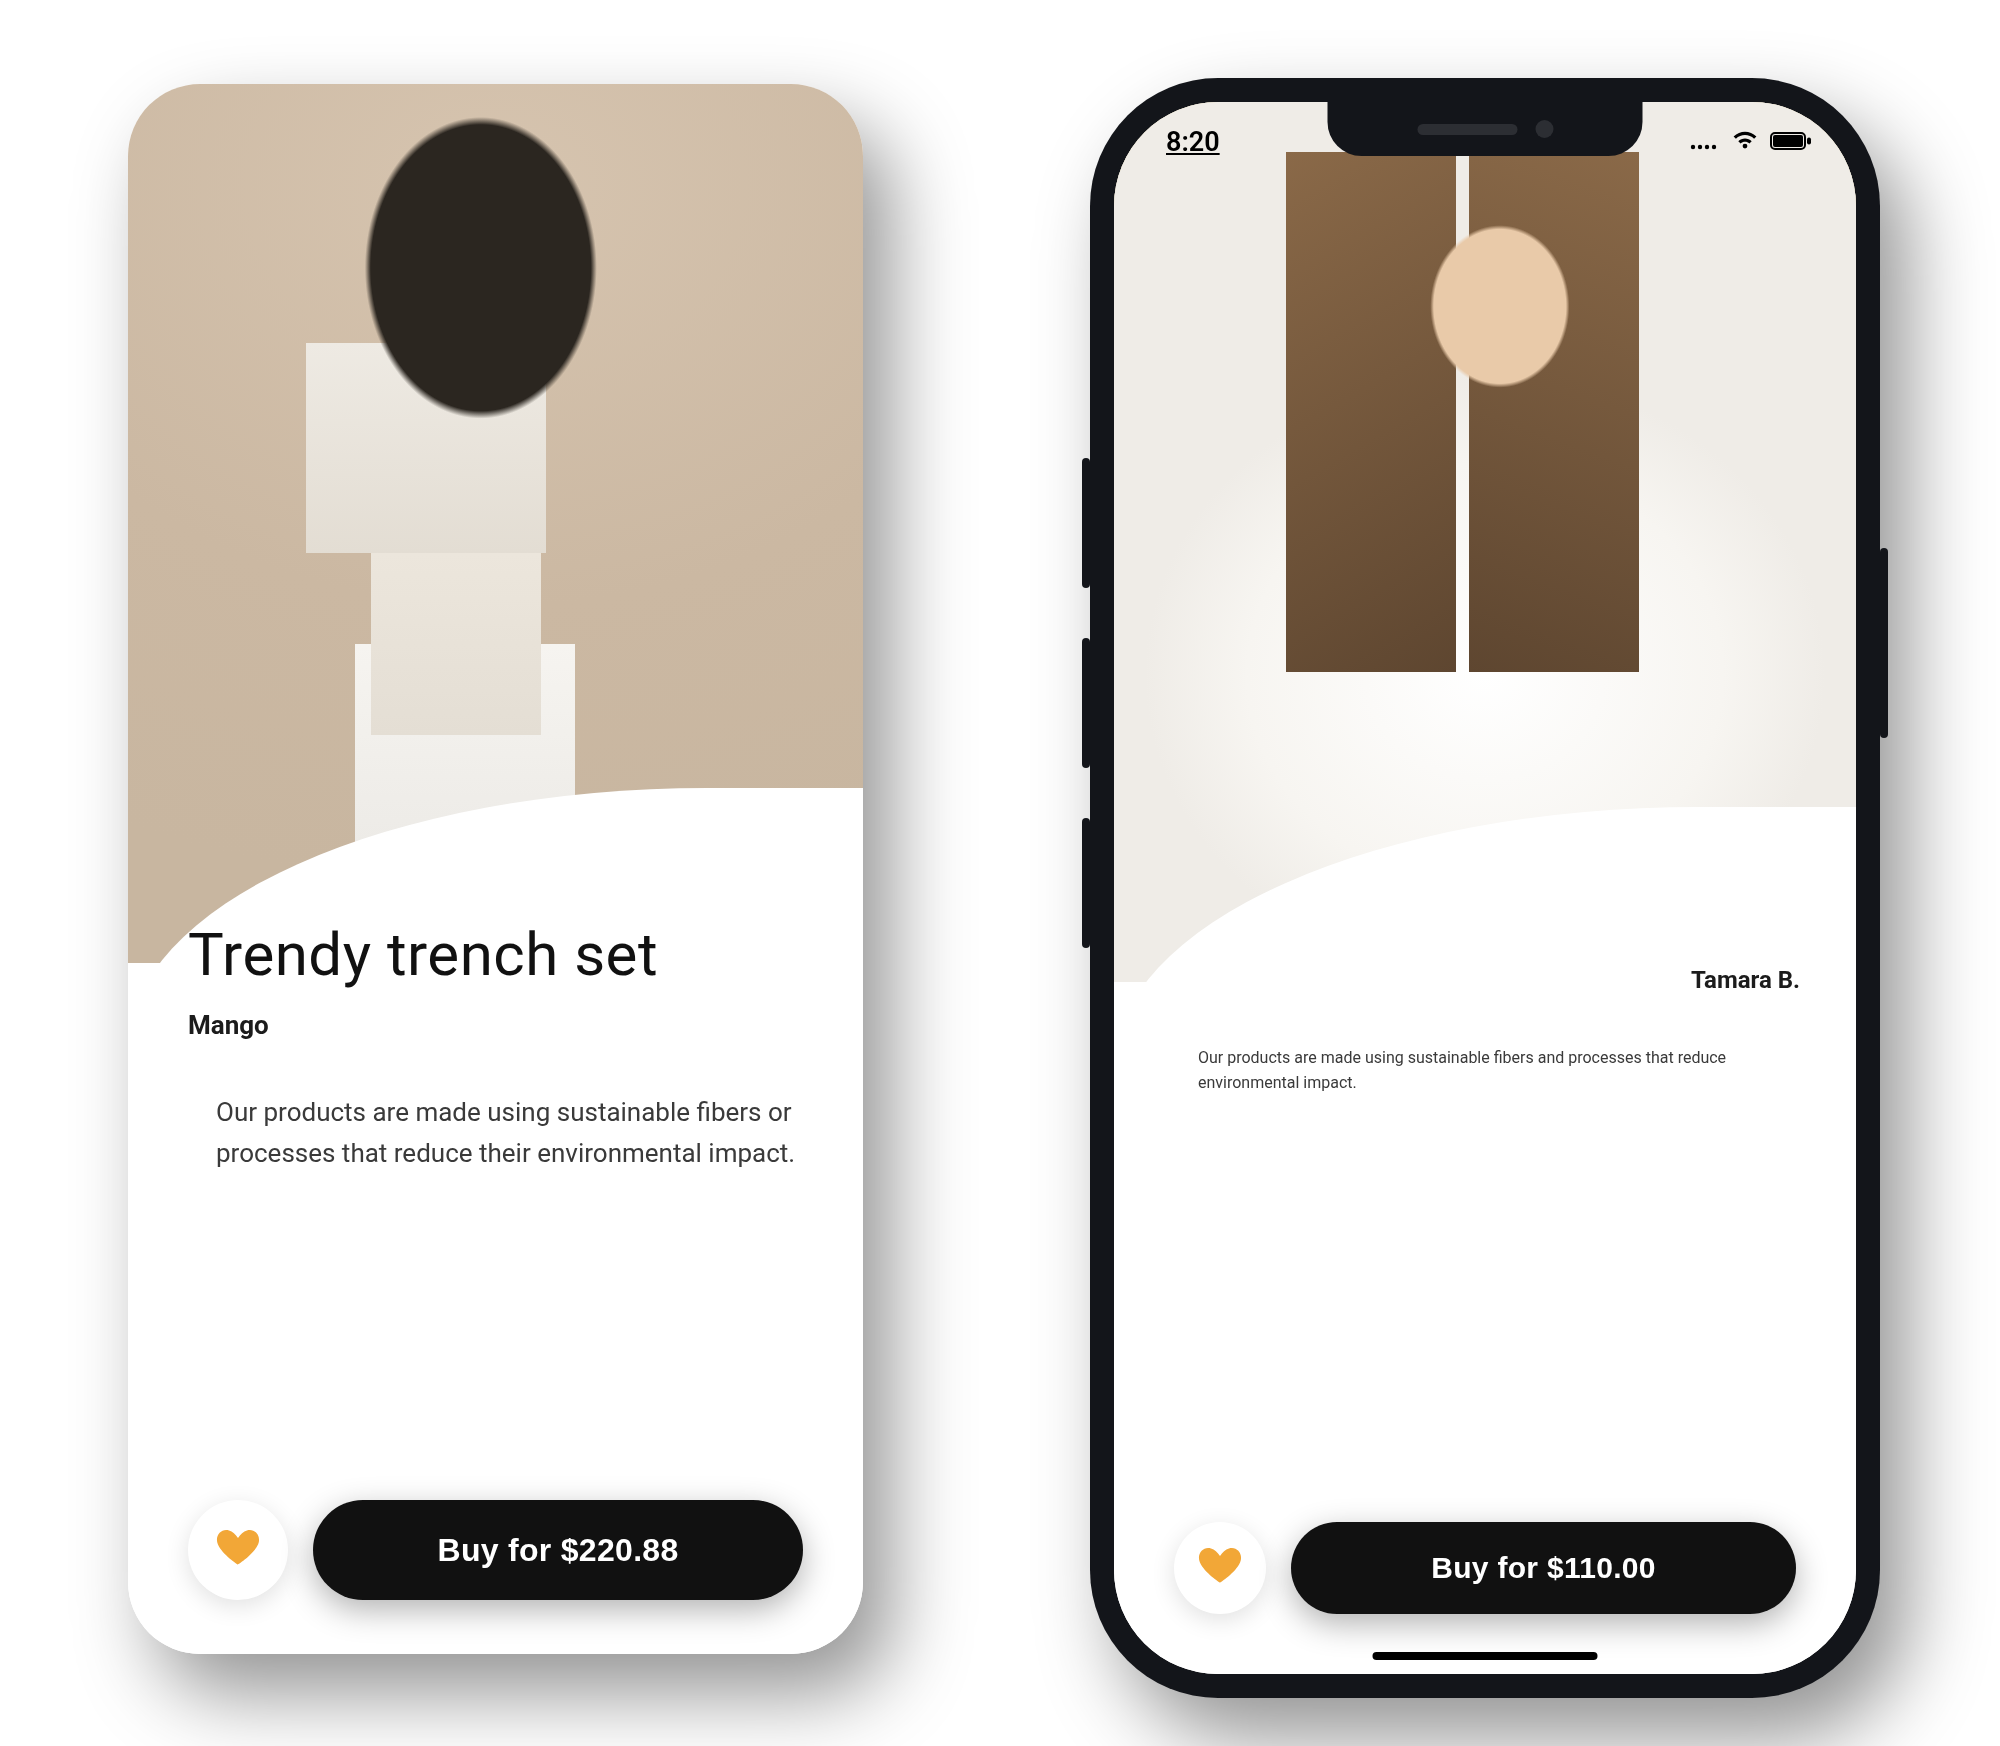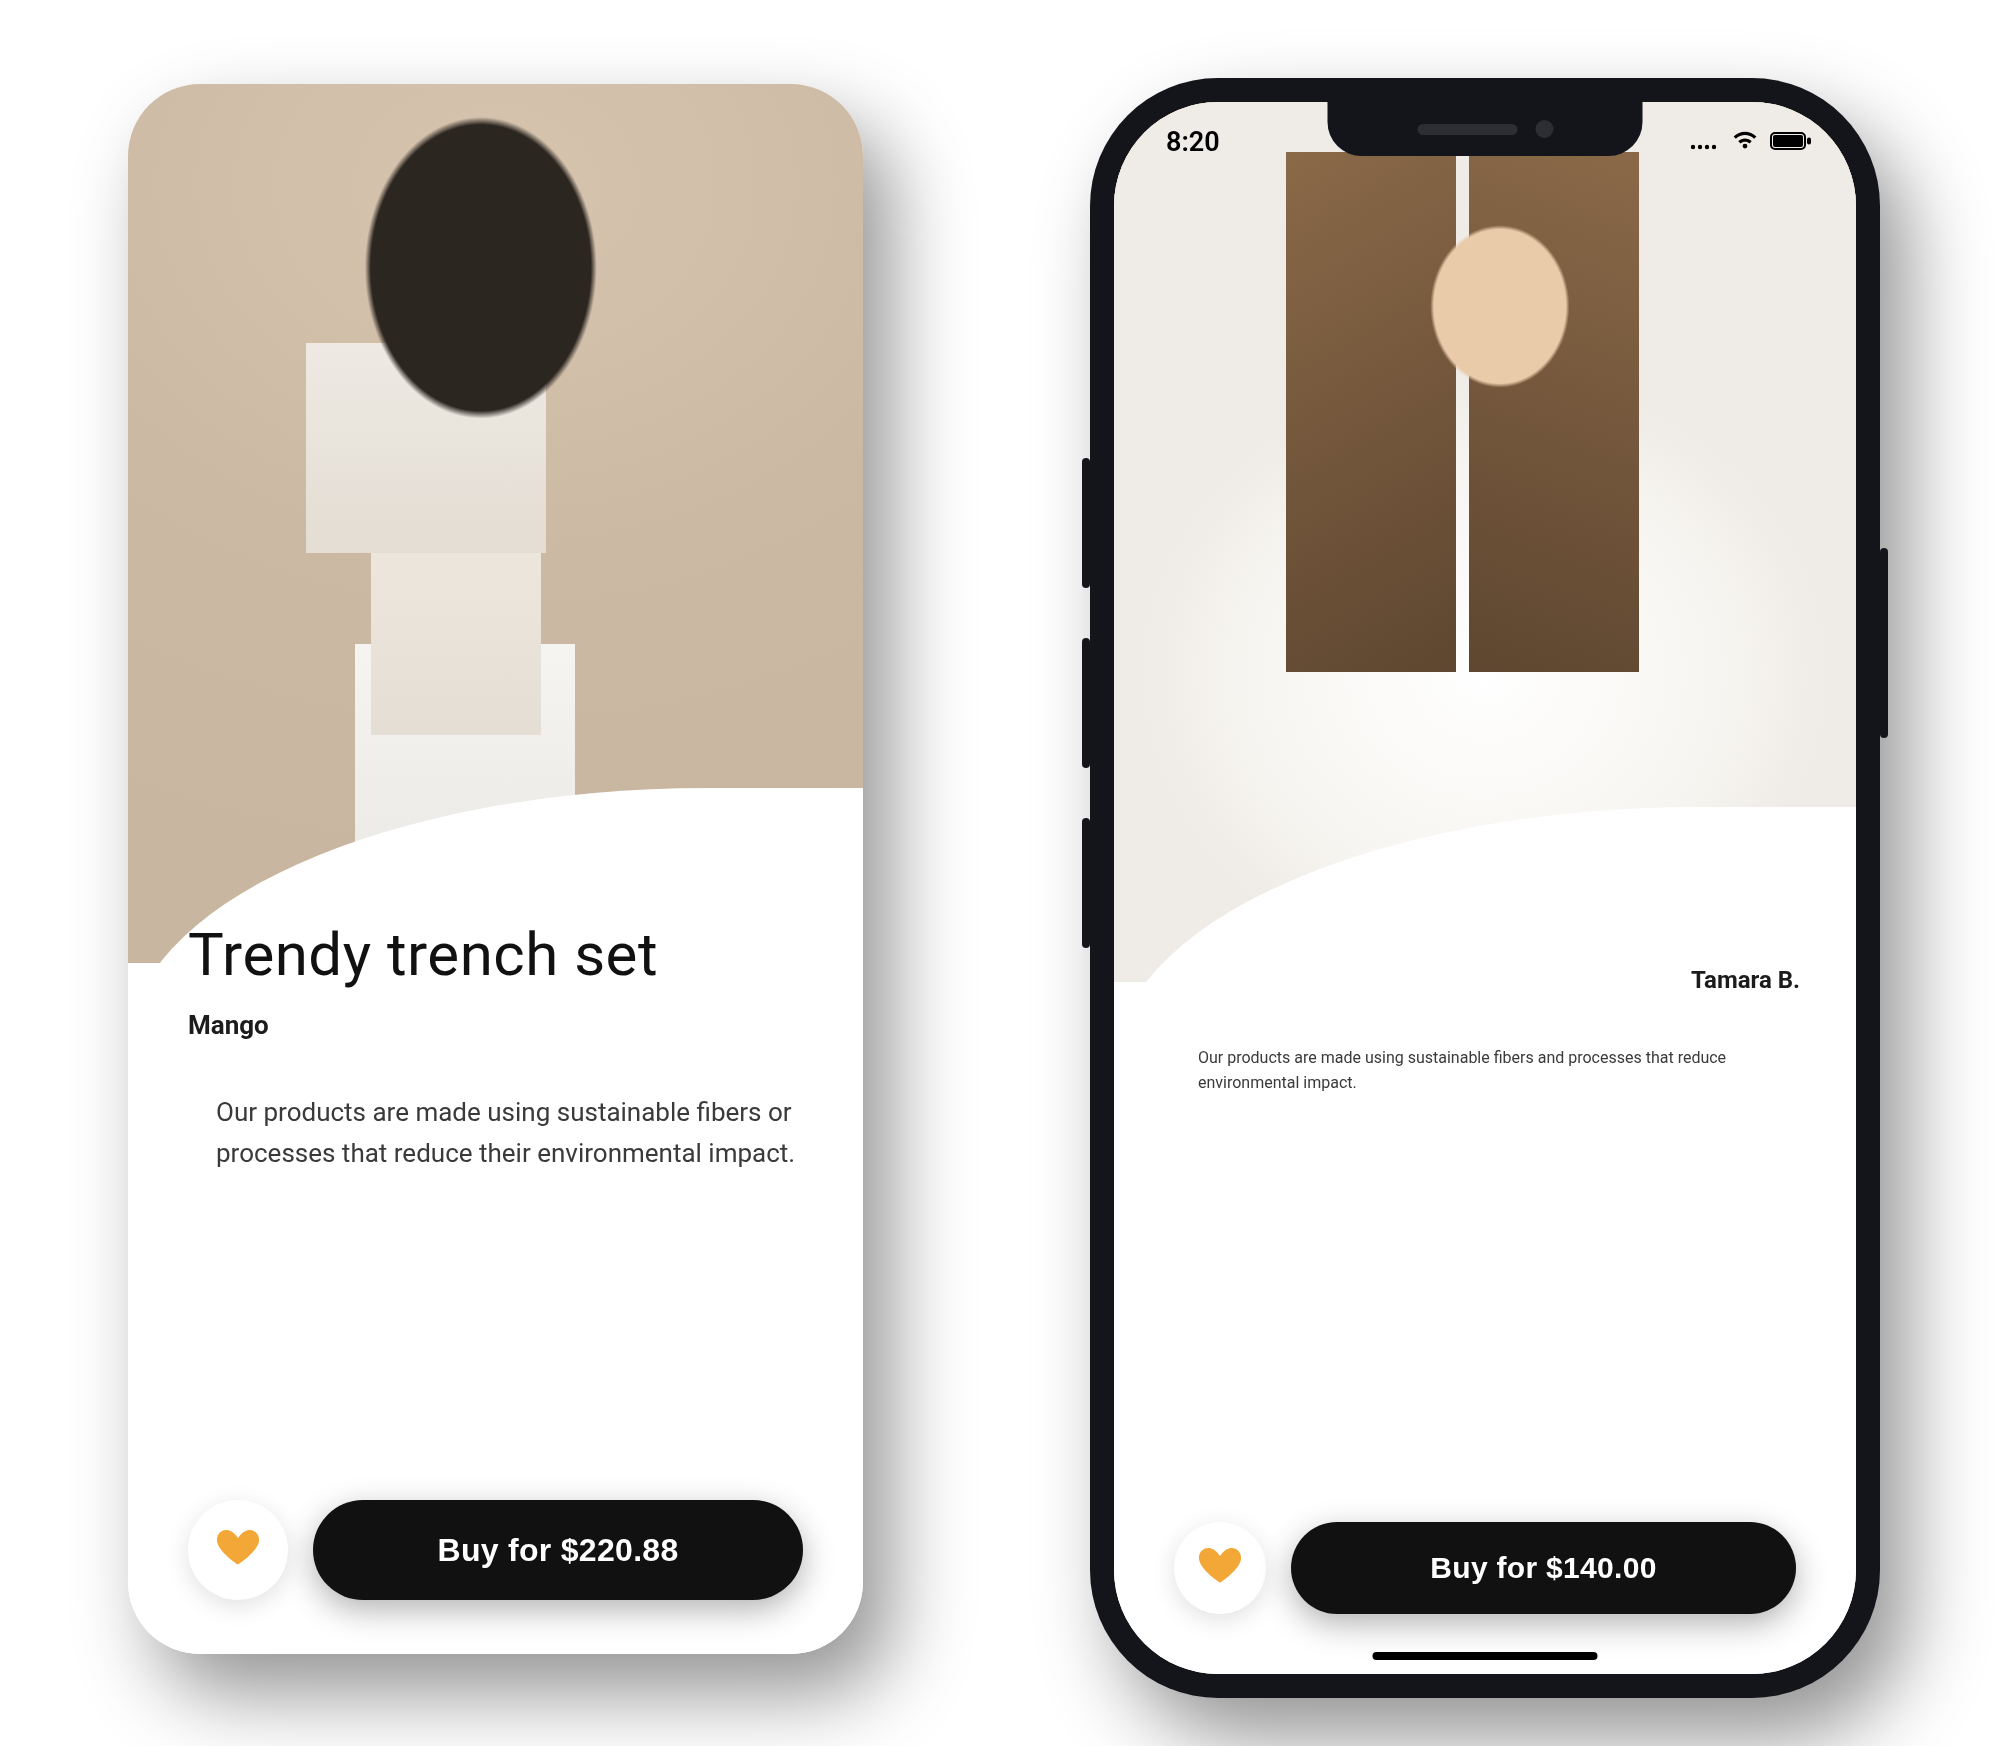--- a/index.html
+++ b/index.html
@@ -46,21 +46,21 @@
   }
   .notch .speaker{width:100px;height:11px;background:#2c2e33;border-radius:6px;}
   .notch .cam{width:18px;height:18px;background:#2c2e33;border-radius:50%;}
   .home-indicator{position:absolute;bottom:14px;left:50%;transform:translateX(-50%);width:225px;height:8px;background:#000;border-radius:5px;z-index:20;}
 
   
   .status-bar{
     position:absolute;top:0;left:0;right:0;height:80px;z-index:15;
     display:flex;align-items:center;justify-content:space-between;
     padding:0 44px;box-sizing:border-box;
-    font-weight:600;font-size:27px;color:#000;
+    font-weight:600;font-size:27px;color:#000;text-decoration:underline;
   }
   .status-left{padding-left:8px;}
   .status-right{display:flex;align-items:center;gap:10px;}
   .wifi,.battery,.dots{color:#000;}
 
   
   .product{position:relative;width:100%;height:100%;}
   .photo{
     position:absolute;inset:0;height:65%;
     background:#d6c6b5;
@@ -193,21 +193,21 @@
             <div class="brand">Tamara B.</div>
             <div class="desc">Our products are made using sustainable fibers and processes that reduce environmental impact.</div>
             <div class="actions">
               <div class="fav">
                 <span>
                   <svg viewBox="0 0 24 24">
                       <path d="M12 21s-8.5-5.3-11-11.1C-.9 5.3 3 1 7.1 2.4 9 3 10.7 4.5 12 6.5 13.3 4.5 15 3 16.9 2.4 21 1 24.9 5.3 23 9.9 20.5 15.7 12 21 12 21z"></path>
                     </svg>
                 </span>
               </div>
-              <button class="buy">Buy for $140.00</button>
+              <button class="buy">Buy for $110.00</button>
             </div>
           </div>
         </div>
       </div>
 
       <div class="home-indicator"></div>
     </div>
   </div>
 
 </div>

